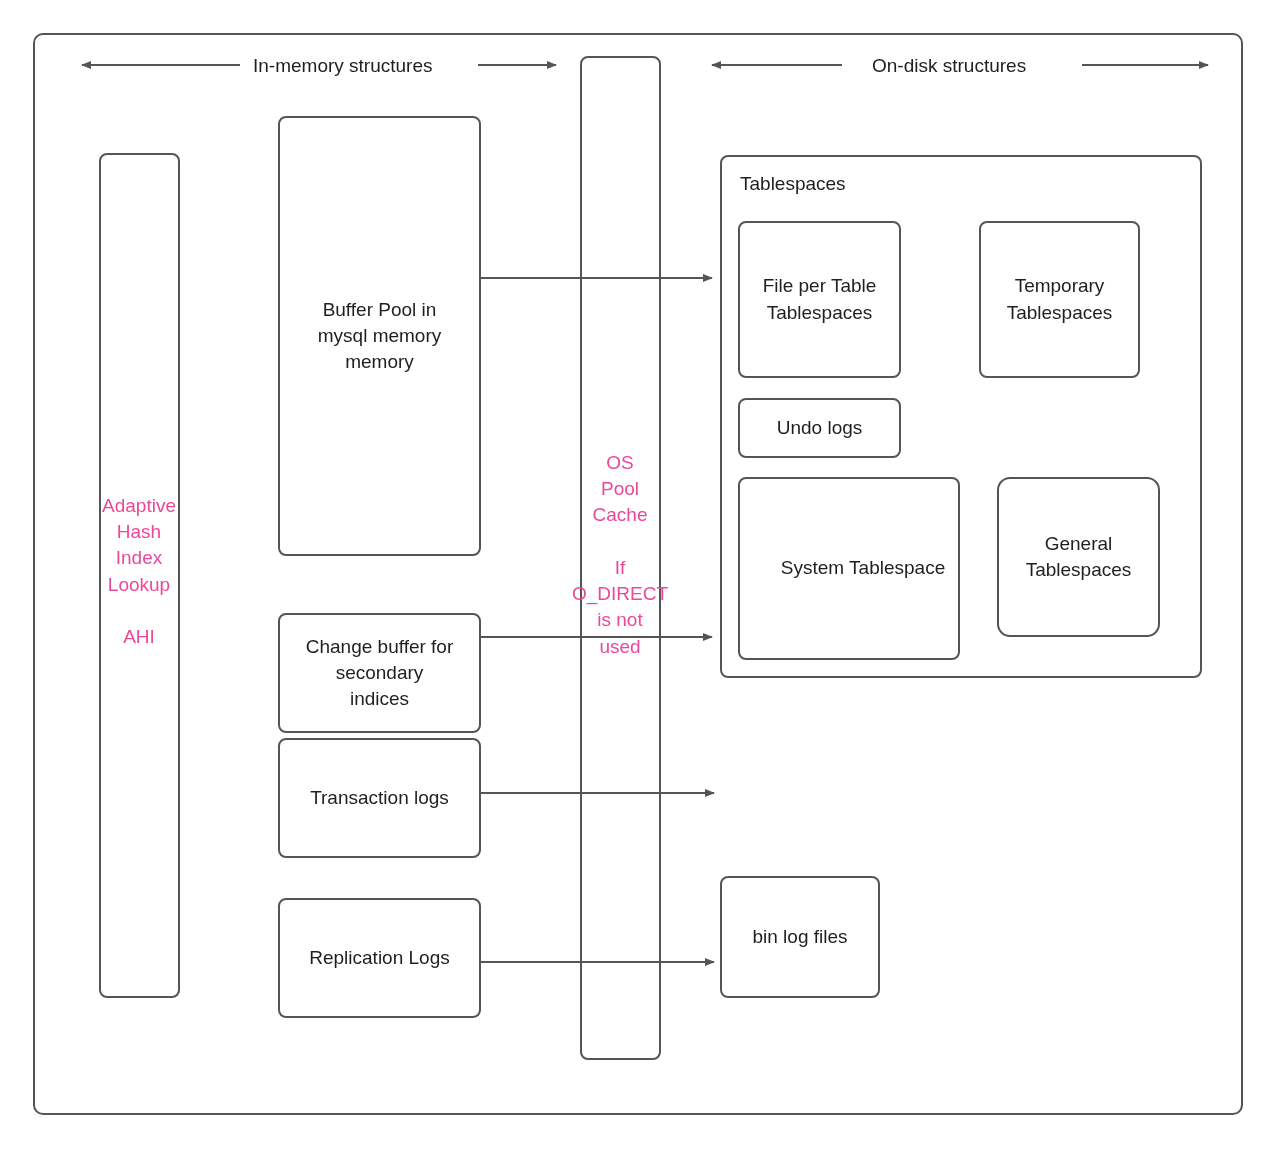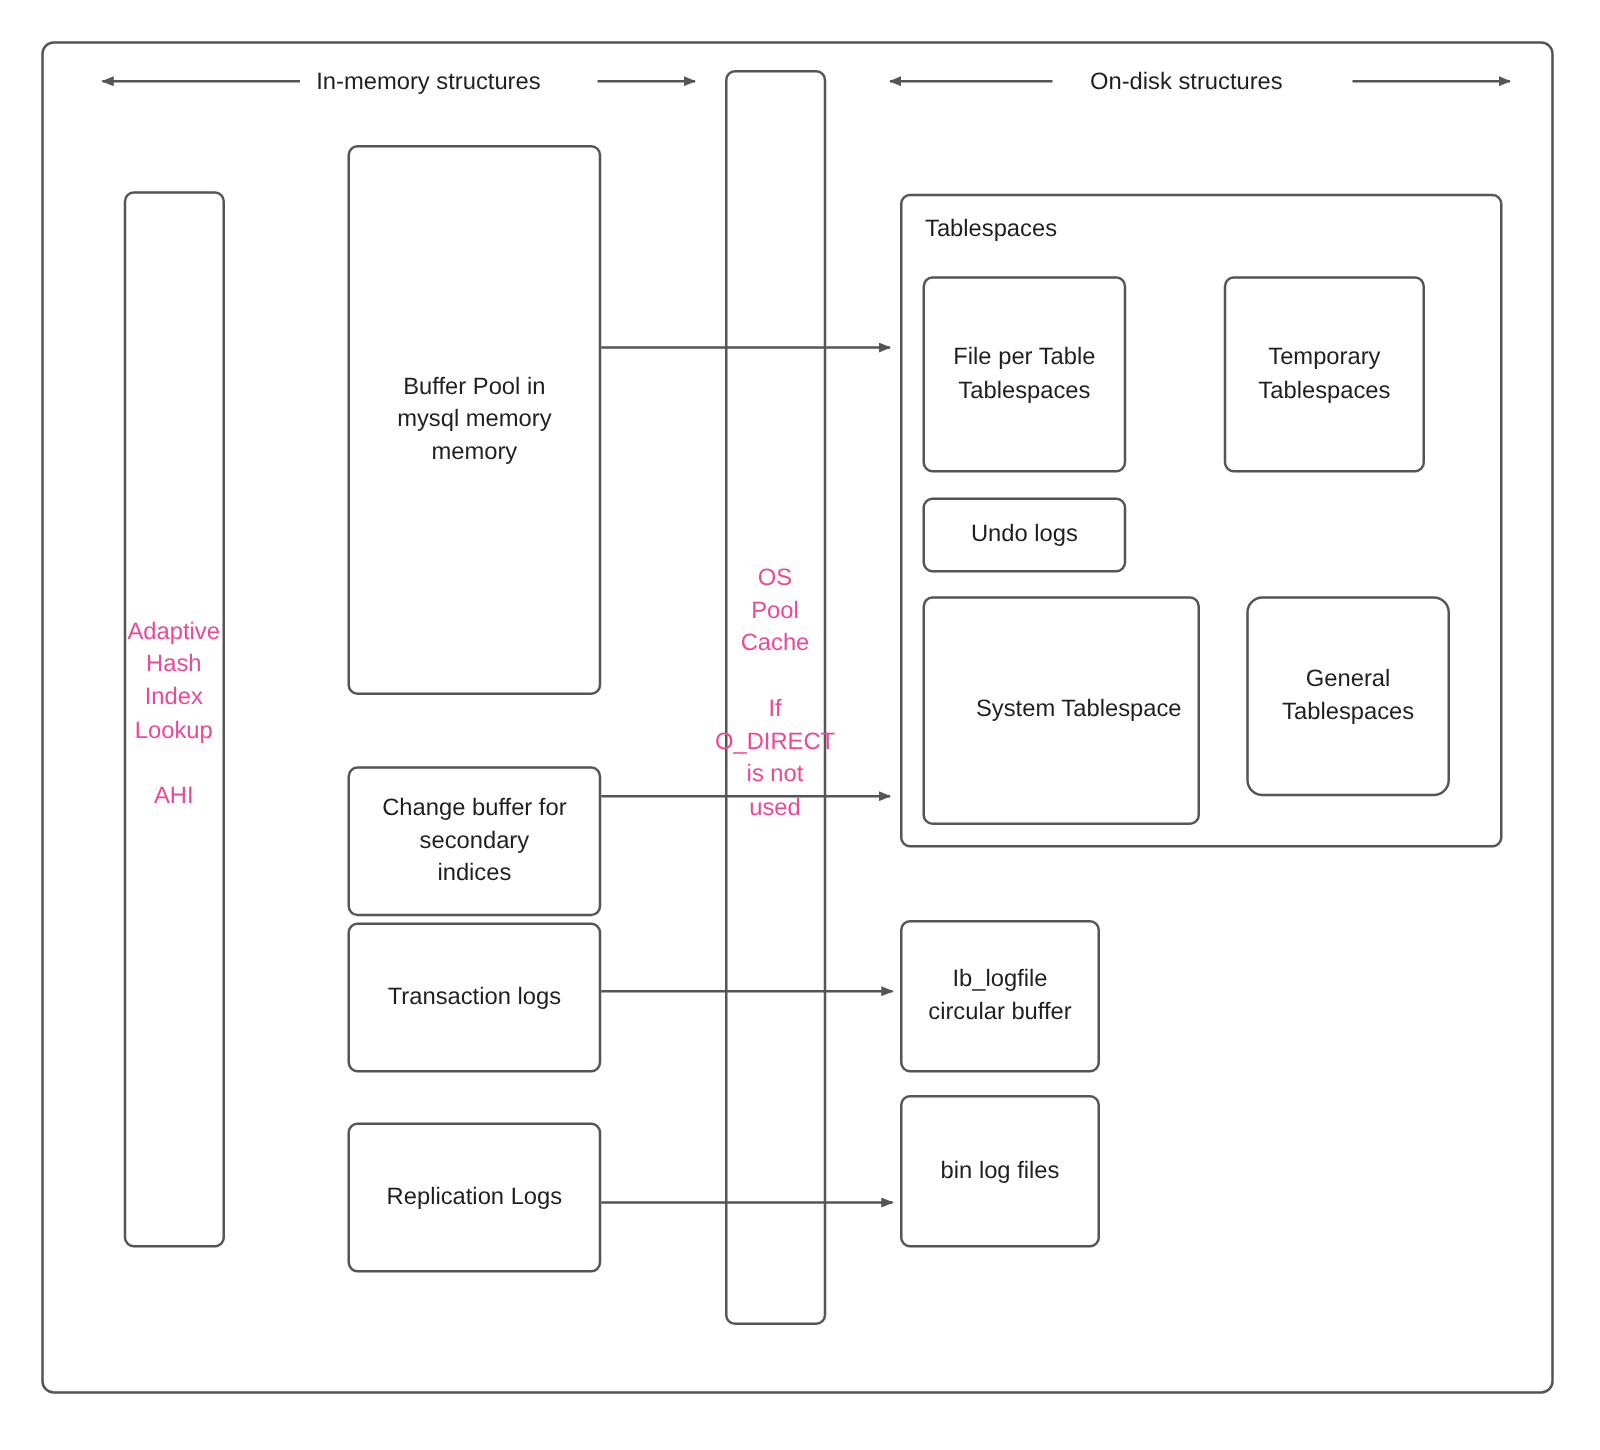--- a/index.html
+++ b/index.html
@@ -157,26 +157,20 @@
     <span>System Tablespace</span>
   </div>
 
   <div class="box" style="left:997px; top:477px; width:163px; height:160px;border-radius:13px;">
     <div>
       <span class="stack-line">General</span>
       <span class="stack-line">Tablespaces</span>
     </div>
   </div>
 
-  <div class="box" style="left:720px; top:736px; width:160px; height:122px;">
-    <div>
-      <span class="stack-line">Ib_logfile</span>
-      <span class="stack-line">circular buffer</span>
-    </div>
-  </div>
 
   <div class="box" style="left:720px; top:876px; width:160px; height:122px;">
     <span>bin log files</span>
   </div>
 
   <svg class="overlay" viewBox="0 0 1280 1160">
     <defs>
       <marker id="arrowRight" markerWidth="10" markerHeight="8" refX="9" refY="4" orient="auto" markerUnits="userSpaceOnUse">
         <path d="M0,0 L10,4 L0,8 Z" fill="#555555"></path>
       </marker>

